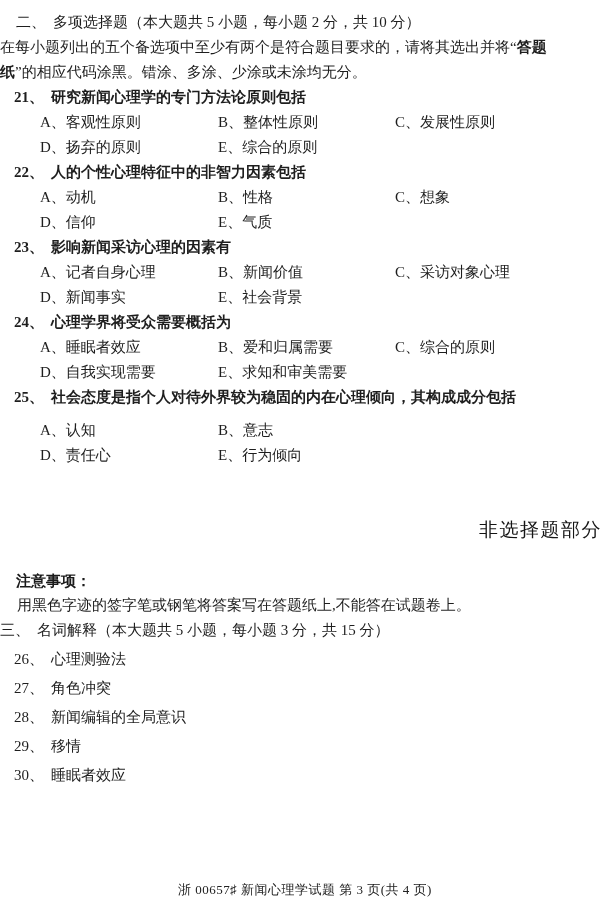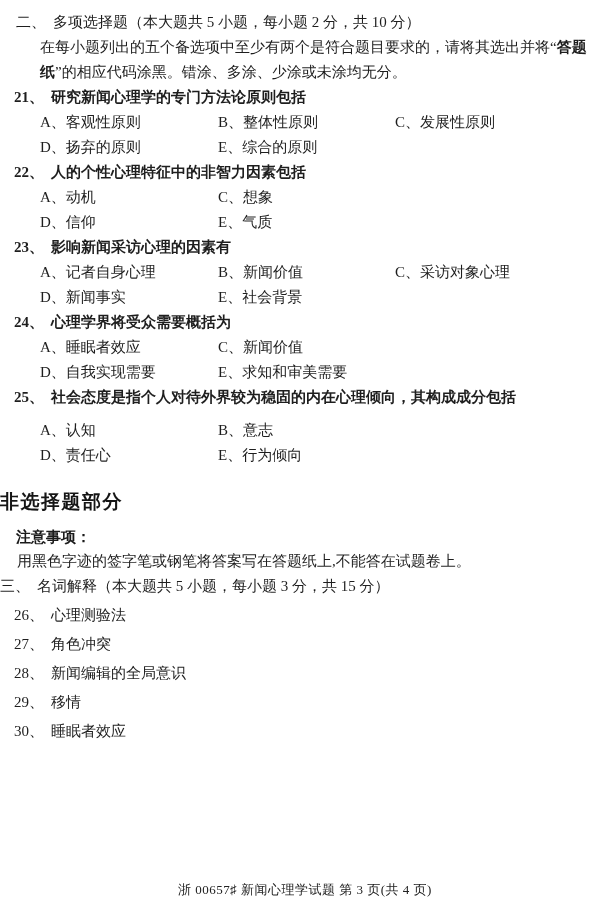--- a/index.html
+++ b/index.html
@@ -10,41 +10,41 @@
     background:#ffffff;
     color:#1e1e1e;
     font-family:"Liberation Serif","DejaVu Serif",serif;
     font-size:15px;
     line-height:25px;
     overflow:hidden;
     padding-top:10px;
   }
   .sec-header { padding-left:16px; }
   .num-label { margin-right:7px; }
-  .instr { padding-left:40px; }
+  .instr { }
   .bold { font-weight:bold; }
   .q-stem { padding-left:14px;font-weight:bold; }
   .opt-row {
     display:grid;
     grid-template-columns:178px 177px 1fr;
     padding-left:40px;
   }
   .q25-gap { margin-top:8px; }
   .big-heading {
-    margin-top:20px;
+    margin-top:48px;
     height:28px; line-height:28px;
-    text-align:left;
+    text-align:right;
     font-family:"Liberation Sans","DejaVu Sans",sans-serif;
-    font-weight:bold;
+    font-weight:normal;
     font-size:19px;
     letter-spacing:1.5px;
     color:#151515;
   }
   .notes-title {
-    margin-top:8px;
+    margin-top:24px;
     padding-left:16px;
     font-family:"Liberation Sans","DejaVu Sans",sans-serif;
     font-weight:bold;
     color:#1a1a1a;
   }
   .notes-body { padding-left:17px; }
   .sec3-header { }
   .term-item { margin-top:4px; padding-left:14px; }
   .footer {
     position:absolute;
@@ -87,20 +87,21 @@
       <span></span>
     </div>
   </div>
 
   <div>
     <div class="q-stem">
       <span class="num-label">22、</span><span>人的个性心理特征中的非智力因素包括</span>
     </div>
     <div class="opt-row">
       <span>A、动机</span>
+      <span>B、性格</span>
       <span>C、想象</span>
     </div>
     <div class="opt-row">
       <span>D、信仰</span>
       <span>E、气质</span>
       <span></span>
     </div>
   </div>
 
   <div>
@@ -118,21 +119,22 @@
       <span></span>
     </div>
   </div>
 
   <div>
     <div class="q-stem">
       <span class="num-label">24、</span><span>心理学界将受众需要概括为</span>
     </div>
     <div class="opt-row">
       <span>A、睡眠者效应</span>
-      <span>C、新闻价值</span>
+      <span>B、爱和归属需要</span>
+      <span>C、综合的原则</span>
     </div>
     <div class="opt-row">
       <span>D、自我实现需要</span>
       <span>E、求知和审美需要</span>
       <span></span>
     </div>
   </div>
 
   <div>
     <div class="q-stem">

